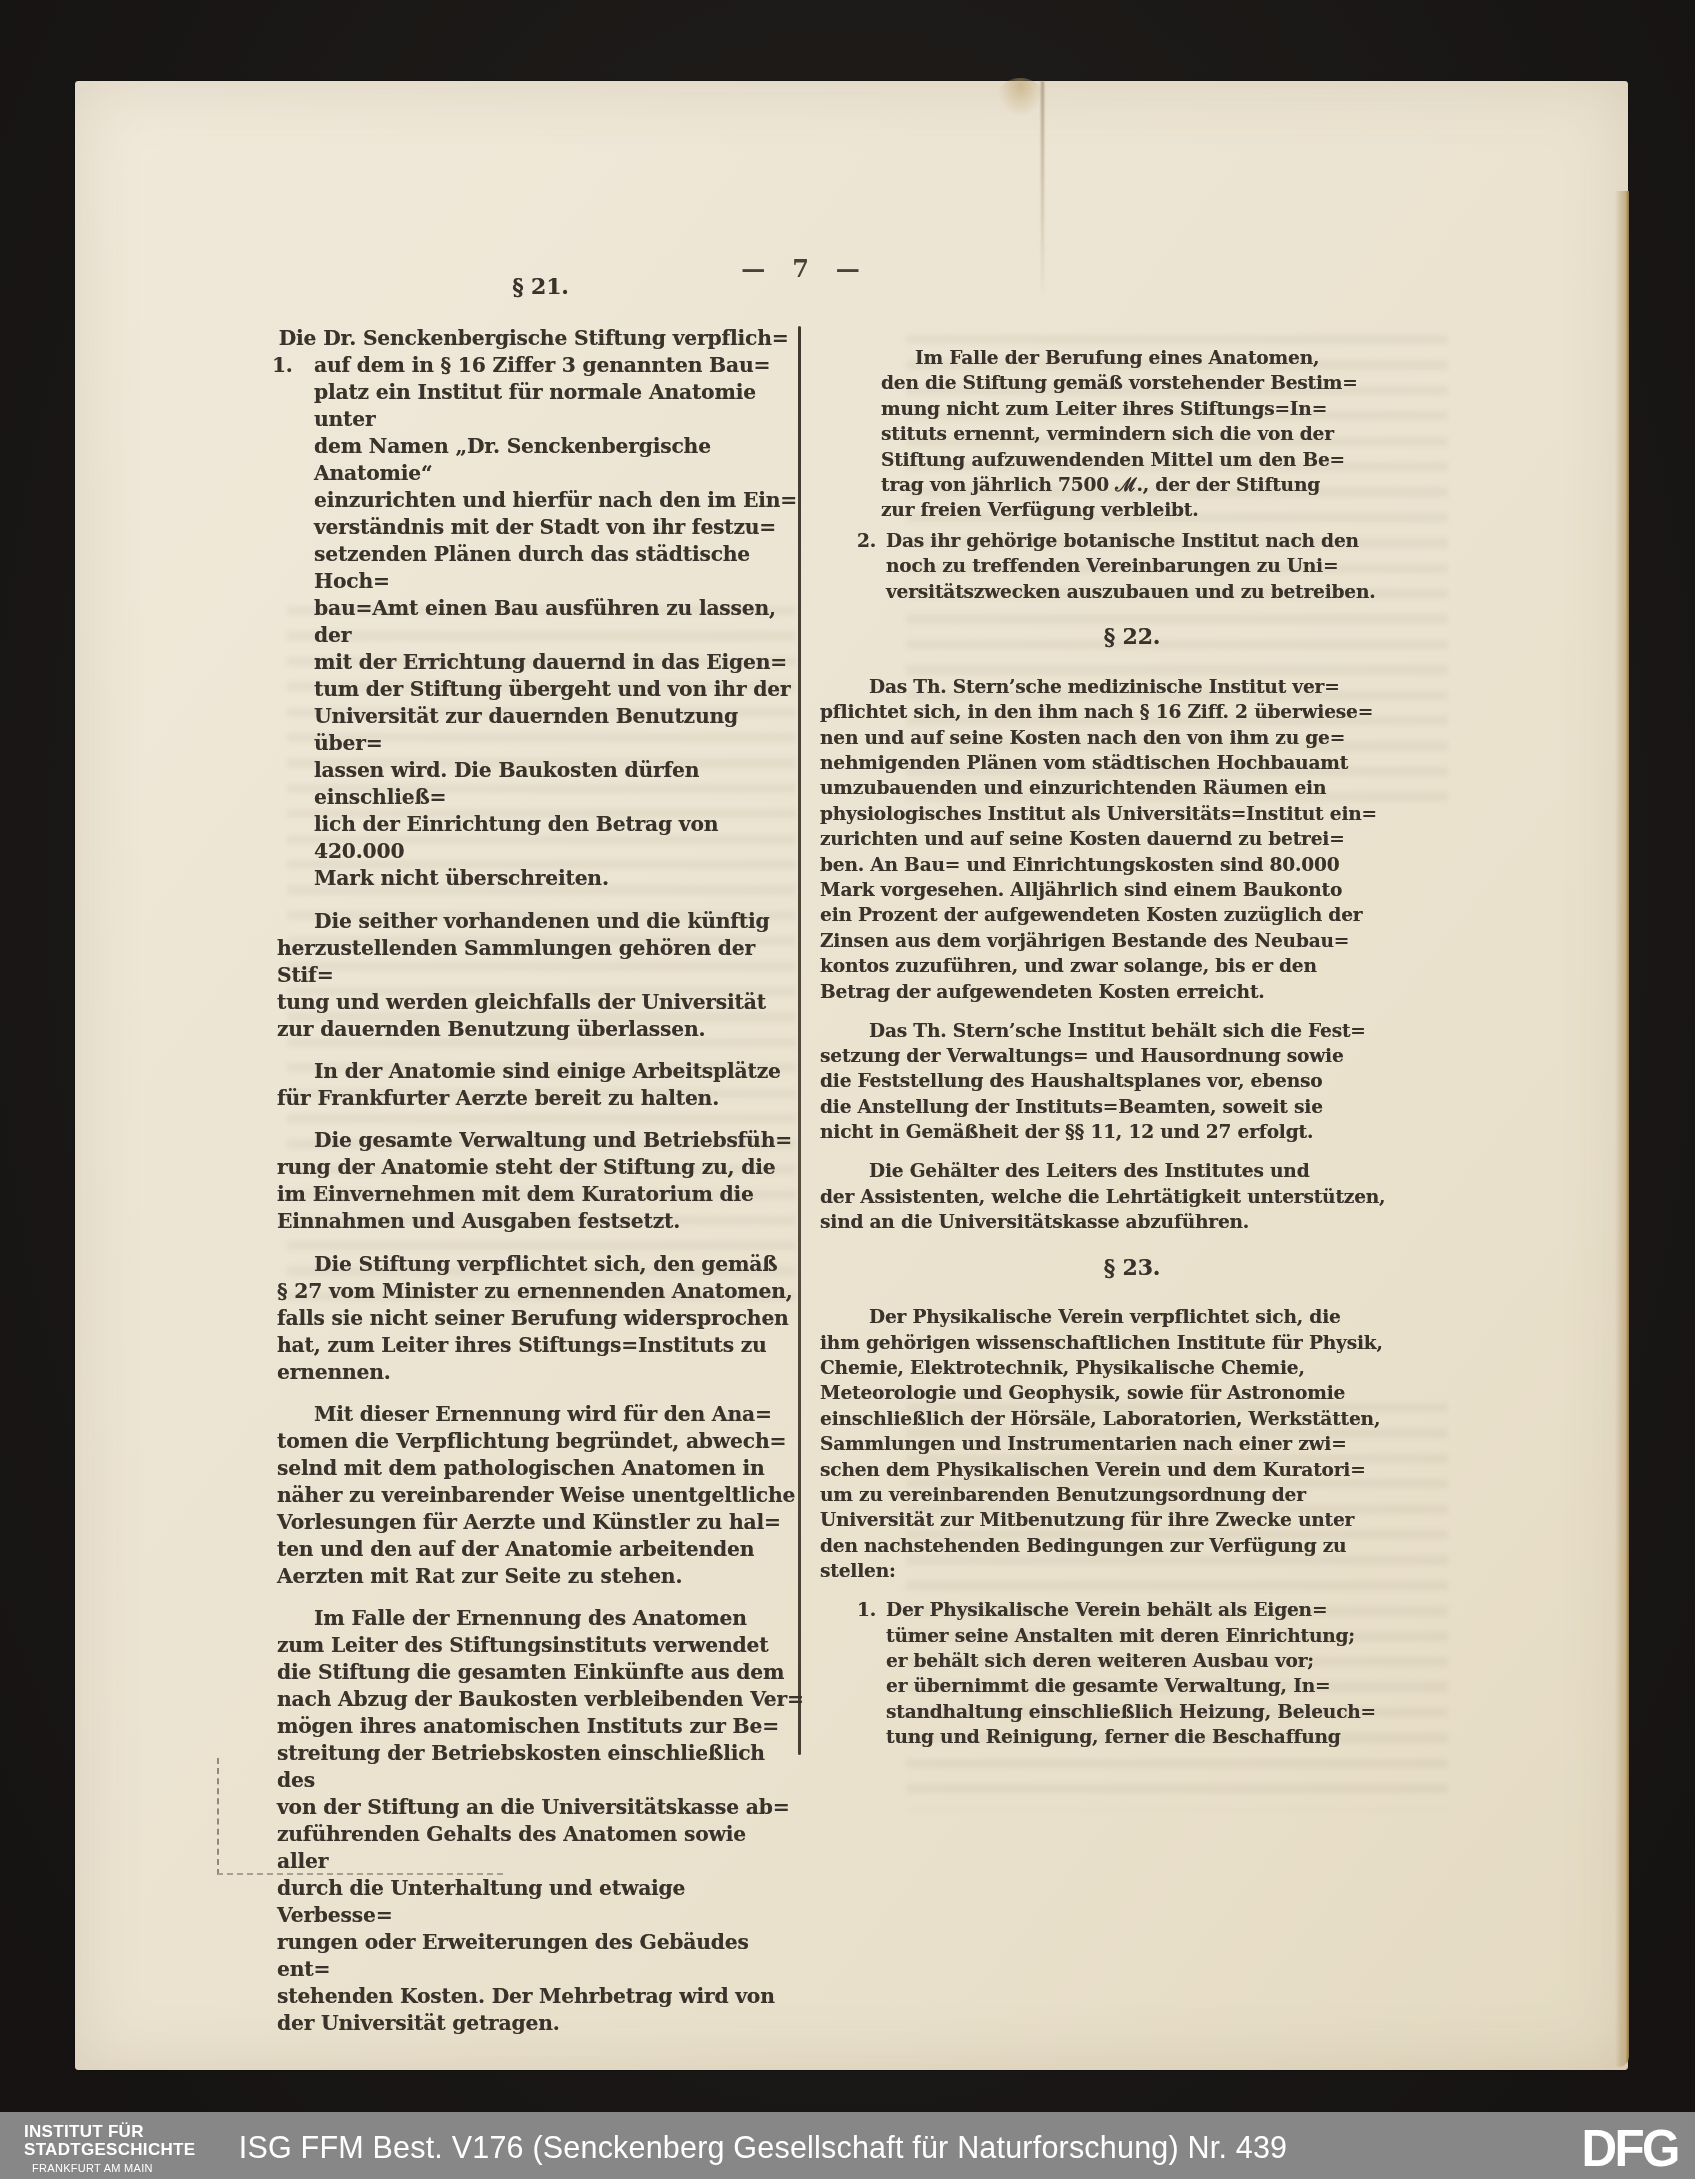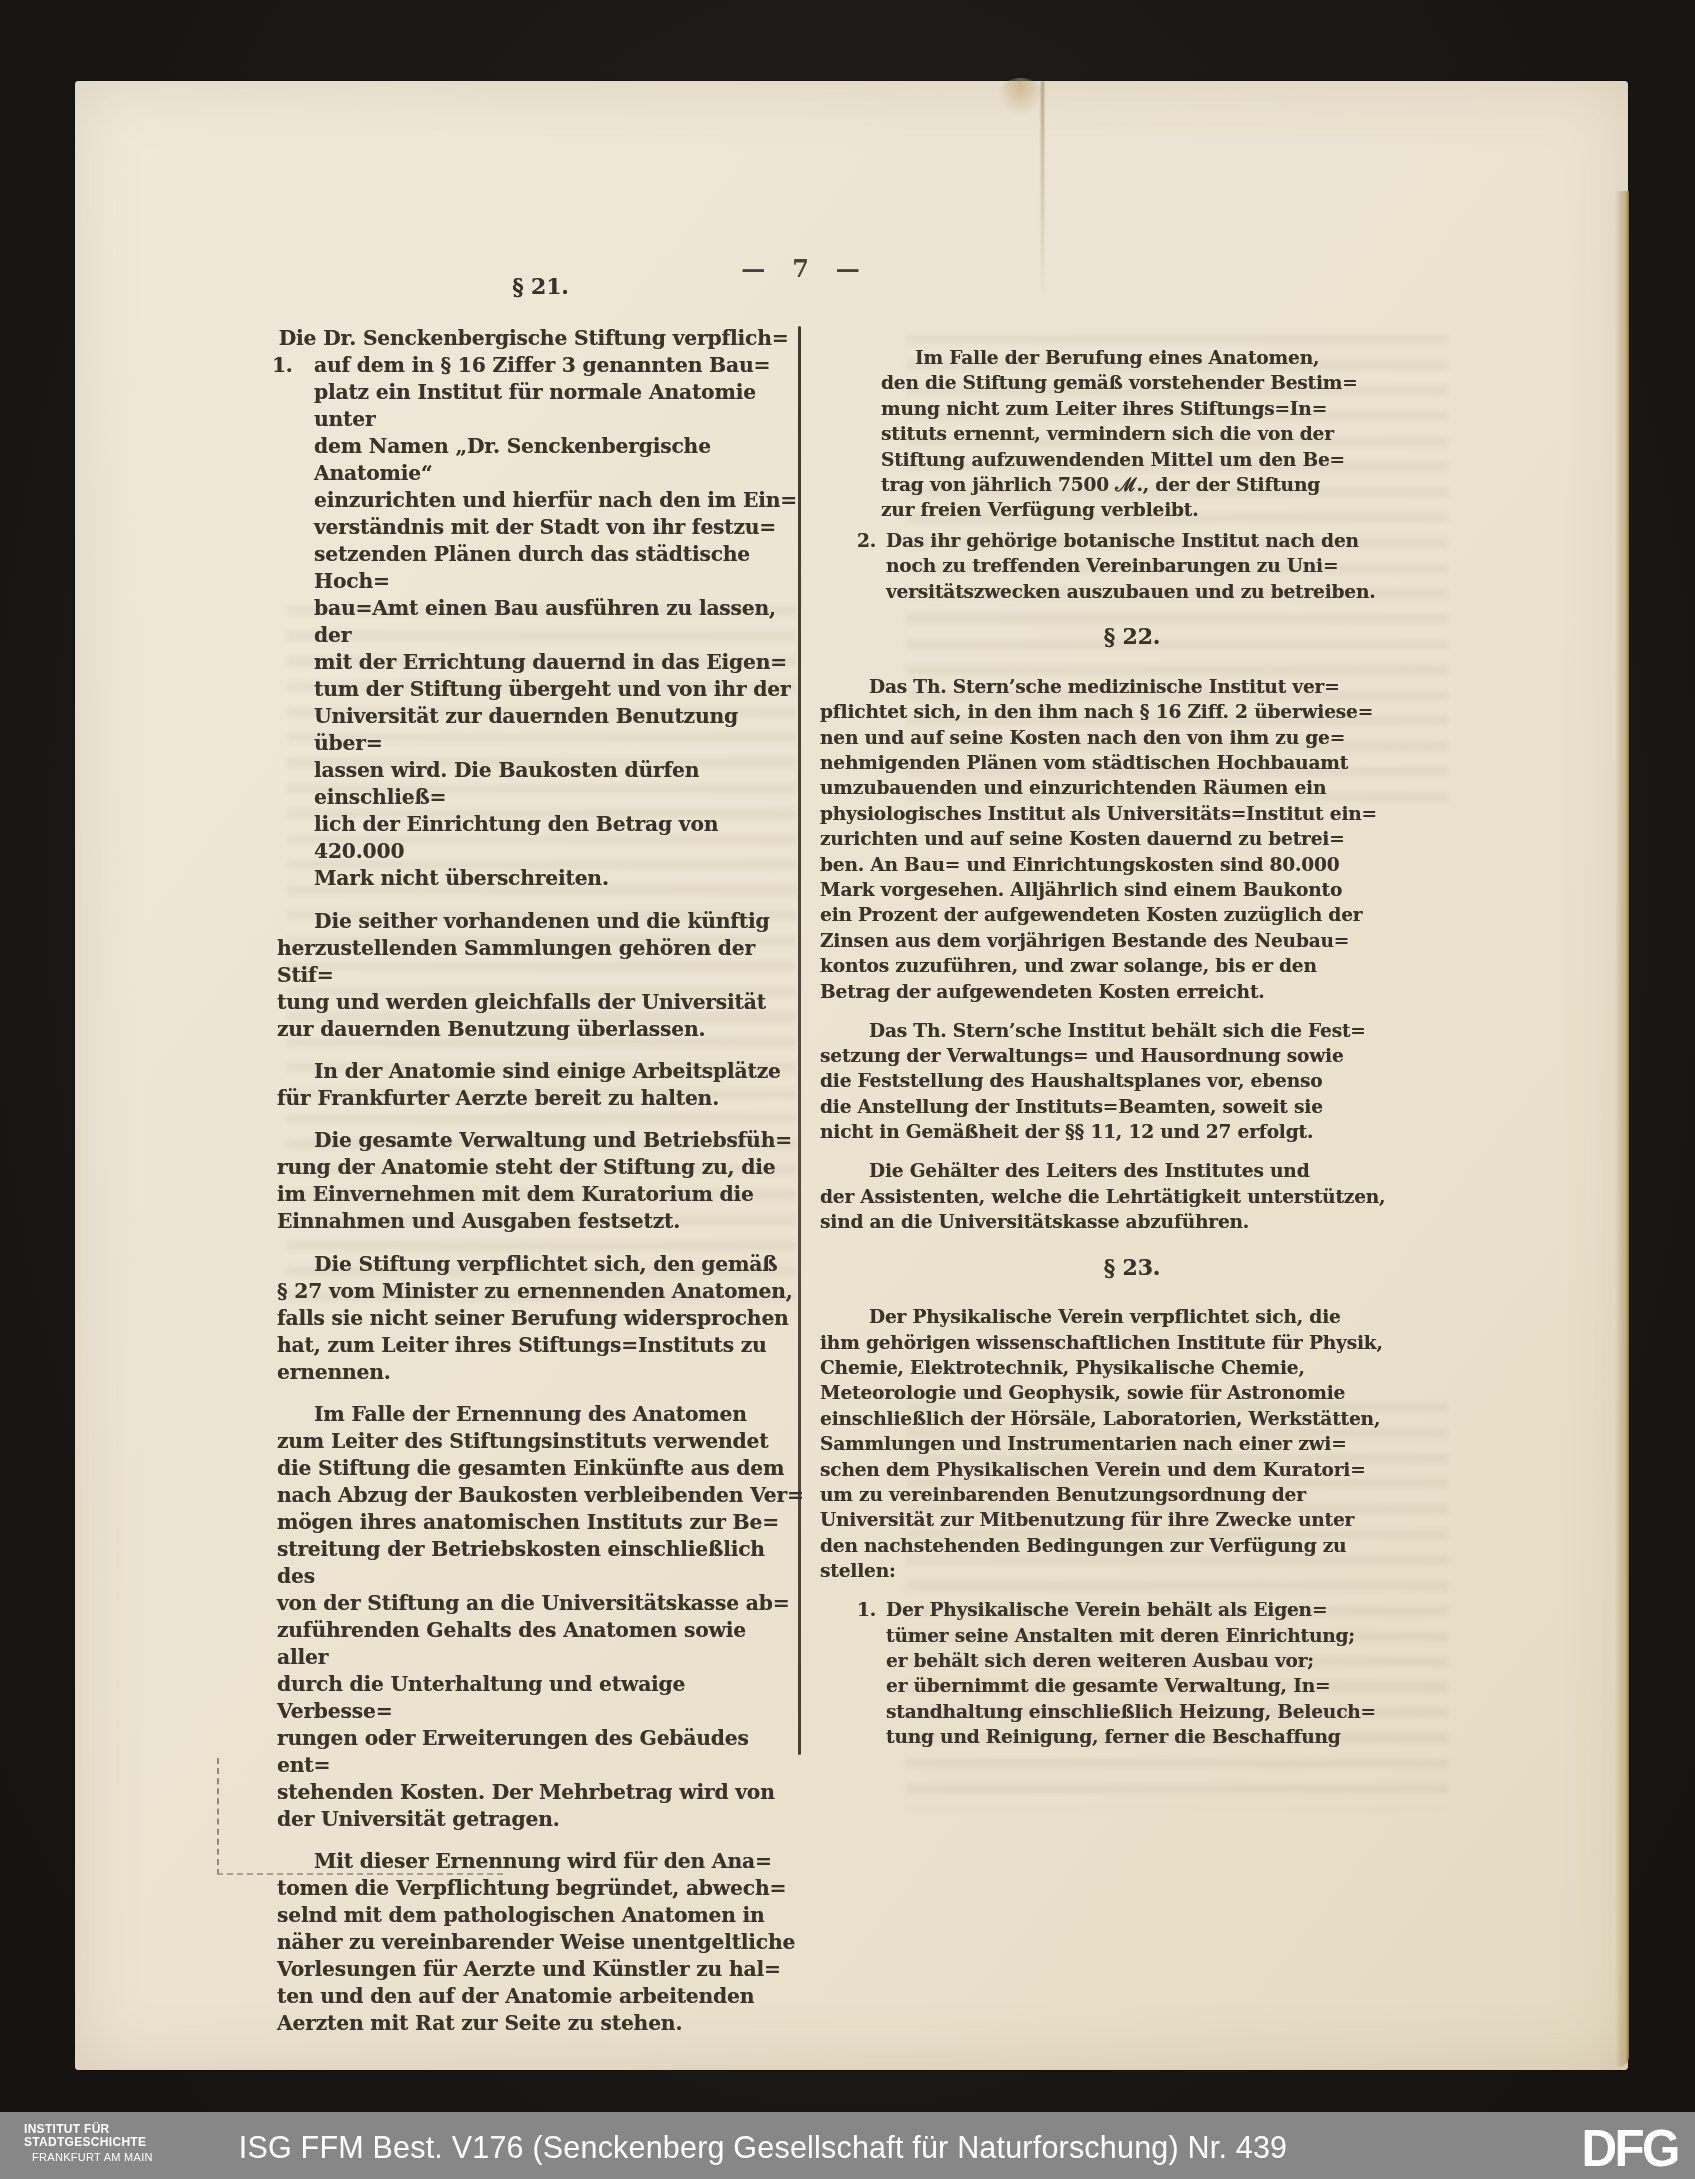--- a/index.html
+++ b/index.html
@@ -78,21 +78,21 @@
   .par{margin:0 0 15.3px 0;text-indent:37px;}
   .col.right .par{text-indent:49px;margin-bottom:13.6px;}
   .par:last-child{margin-bottom:0;}
   
   .footer{
     position:absolute;left:0;top:2112px;width:1695px;height:68px;
     background:#878787;color:#ffffff;
     font-family:"Liberation Sans", sans-serif;
   }
   .inst{position:absolute;left:24px;top:11px;line-height:1.08;}
-  .inst .l1,.inst .l2{font-size:12px;font-weight:700;letter-spacing:0.3px;}
+  .inst .l1,.inst .l2{font-size:17px;font-weight:700;letter-spacing:0.3px;}
   .inst .l3{font-size:11px;font-weight:400;margin-top:3.4px;letter-spacing:0.3px;margin-left:8px;}
   .ref{
     position:absolute;left:0;top:18px;width:1526px;text-align:center;
     font-size:30.5px;font-weight:400;letter-spacing:0.2px;
   }
   .dfg{
     position:absolute;right:17px;top:5.1px;
     font-size:47px;font-weight:700;letter-spacing:-2.5px;
     transform:scale(1.05,1.12);transform-origin:right top;
   }
@@ -143,39 +143,39 @@
 für Frankfurter Aerzte bereit zu halten.</div>
       <div class="par lines">Die gesamte Verwaltung und Betriebsfüh=
 rung der Anatomie steht der Stiftung zu, die
 im Einvernehmen mit dem Kuratorium die
 Einnahmen und Ausgaben festsetzt.</div>
       <div class="par lines">Die Stiftung verpflichtet sich, den gemäß
 § 27 vom Minister zu ernennenden Anatomen,
 falls sie nicht seiner Berufung widersprochen
 hat, zum Leiter ihres Stiftungs=Instituts zu
 ernennen.</div>
+      <div class="par lines">Mit dieser Ernennung wird für den Ana=
+tomen die Verpflichtung begründet, abwech=
+selnd mit dem pathologischen Anatomen in
+näher zu vereinbarender Weise unentgeltliche
+Vorlesungen für Aerzte und Künstler zu hal=
+ten und den auf der Anatomie arbeitenden
+Aerzten mit Rat zur Seite zu stehen.</div>
       <div class="par lines">Im Falle der Ernennung des Anatomen
 zum Leiter des Stiftungsinstituts verwendet
 die Stiftung die gesamten Einkünfte aus dem
 nach Abzug der Baukosten verbleibenden Ver=
 mögen ihres anatomischen Instituts zur Be=
 streitung der Betriebskosten einschließlich des
 von der Stiftung an die Universitätskasse ab=
 zuführenden Gehalts des Anatomen sowie aller
 durch die Unterhaltung und etwaige Verbesse=
 rungen oder Erweiterungen des Gebäudes ent=
 stehenden Kosten. Der Mehrbetrag wird von
 der Universität getragen.</div>
-      <div class="par lines">Mit dieser Ernennung wird für den Ana=
-tomen die Verpflichtung begründet, abwech=
-selnd mit dem pathologischen Anatomen in
-näher zu vereinbarender Weise unentgeltliche
-Vorlesungen für Aerzte und Künstler zu hal=
-ten und den auf der Anatomie arbeitenden
-Aerzten mit Rat zur Seite zu stehen.</div>
     </section>
 
     <section class="col right">
       <div class="cont-item">
         <div class="lines">Im Falle der Berufung eines Anatomen,
 den die Stiftung gemäß vorstehender Bestim=
 mung nicht zum Leiter ihres Stiftungs=In=
 stituts ernennt, vermindern sich die von der
 Stiftung aufzuwendenden Mittel um den Be=
 trag von jährlich 7500 ℳ., der der Stiftung

